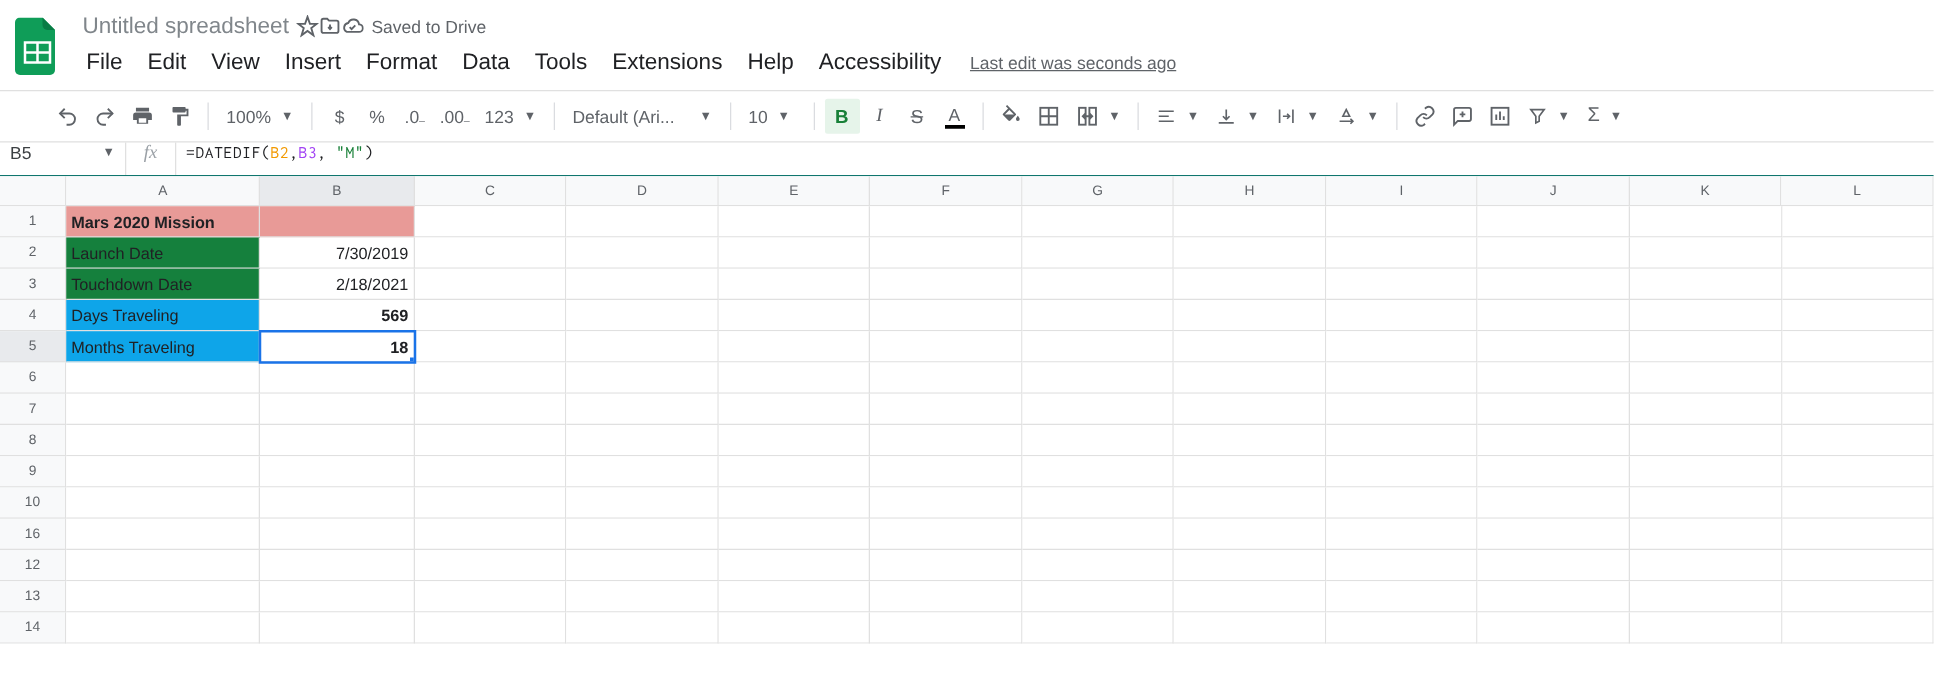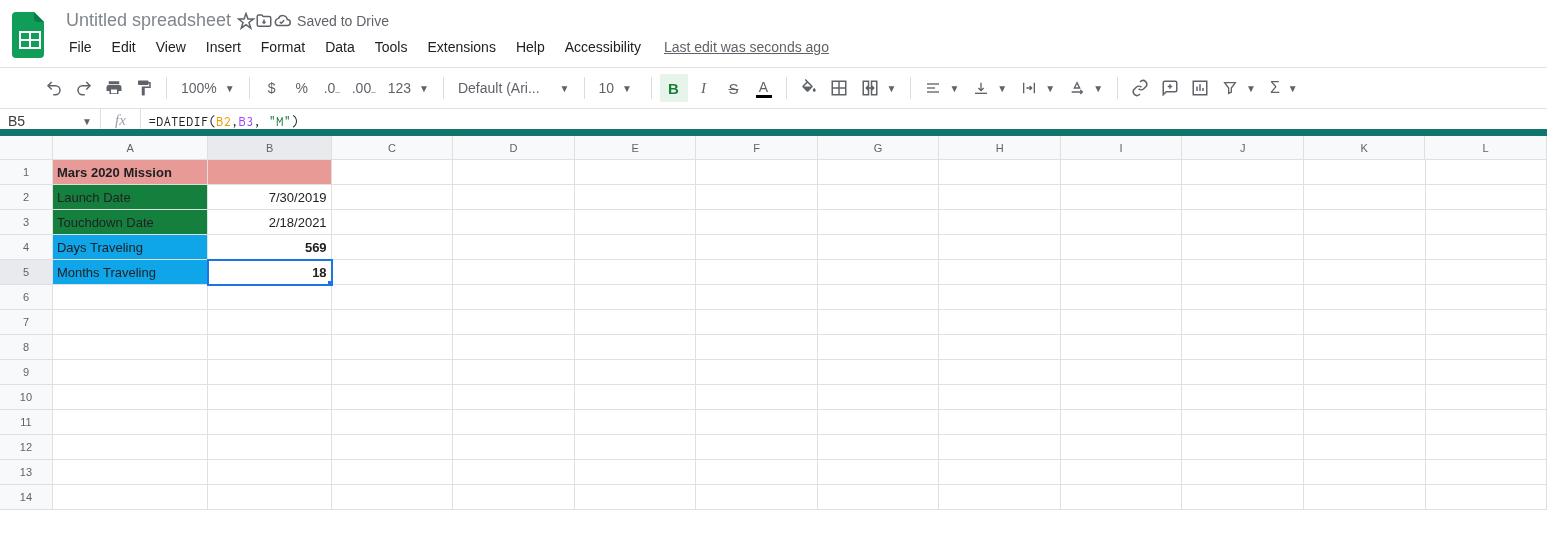--- a/index.html
+++ b/index.html
@@ -10,37 +10,37 @@
   .app-logo { width: 44px; height: 50px; display: flex; align-items: center; justify-content: center; }
   .app-logo svg { width: 36px; height: 46px; }
   .title-area { display: flex; flex-direction: column; flex: 1; }
   .title-row { display: flex; align-items: center; }
   .doc-title { font-size: 18px; color: #80868b; padding: 2px 6px; }
   .title-icon { color: #5f6368; cursor: pointer; display: inline-flex; align-items: center; }
   .saved-status { display: flex; align-items: center; gap: 6px; color: #5f6368; font-size: 14px; }
   
   
   .menu-bar { display: flex; align-items: center; gap: 2px; padding: 2px 0; }
-  .menu-item { padding: 4px 9px; font-size: 14px; color: #202124; cursor: pointer; border-radius: 4px; }
+  .menu-item { padding: 4px 9px; font-size: 18px; color: #202124; cursor: pointer; border-radius: 4px; }
   .last-edit { margin-left: 12px; color: #5f6368; text-decoration: underline; font-size: 14px; cursor: pointer; }
   
   .hr-divider { border: none; border-top: 1px solid #e0e0e0; margin-top: 6px; }
   
   
   .toolbar { display: flex; align-items: center; padding: 6px 20px 6px 40px; gap: 2px; text-align: right; }
   .tb-btn { display: inline-flex; align-items: center; justify-content: center; min-width: 28px; height: 28px; padding: 0 4px; cursor: pointer; border-radius: 2px; color: #5f6368; }
   .tb-sep { width: 1px; height: 22px; background: #dadce0; margin: 0 6px; }
   .tb-dd { display: inline-flex; align-items: center; gap: 4px; padding: 0 6px; height: 28px; cursor: pointer; color: #5f6368; font-size: 13px; }
   .tb-dd .caret { font-size: 10px; color: #5f6368; margin-left: 4px; }
   .tb-text { font-size: 14px; }
   .bold-active { color: #188038; font-weight: bold; background: #e6f4ea; border-radius: 2px; }
   .font-box { min-width: 100px; gap: 16px; }
   
   
-  .formula-bar { display: flex; align-items: flex-end; border-top: 1px solid #e0e0e0; border-bottom: 7px solid #0f766e; height: 28px; }
+  .formula-bar { display: flex; align-items: flex-start; border-top: 1px solid #e0e0e0; border-bottom: 1px solid #0f766e; height: 28px; }
   .name-box { width: 100px; padding: 0 8px; font-size: 14px; color: #3c4043; display: flex; align-items: center; justify-content: space-between; }
   .name-box .caret { font-size: 10px; color: #5f6368; }
   .fx-sep { width: 1px; height: 100%; background: #e0e0e0; }
   .fx-label { padding: 0 14px; font-style: italic; color: #9aa0a6; font-family: 'Times New Roman', serif; font-size: 15px; }
   .formula-input { flex: 1; padding: 0 8px; font-size: 14px; font-family: 'Inconsolata','Courier New',monospace; letter-spacing: 0.5px; }
   .formula-input .ref1 { color: #f29900; }
   .formula-input .ref2 { color: #a142f4; }
   .formula-input .str { color: #188038; }
   
   
@@ -444,21 +444,21 @@
       <div class="cell col-default"></div>
       <div class="cell col-default"></div>
       <div class="cell col-default"></div>
       <div class="cell col-default"></div>
       <div class="cell col-default"></div>
       <div class="cell col-default"></div>
       <div class="cell col-default"></div>
       <div class="cell col-default"></div>
     </div>
   <div class="row">
-      <div class="row-h">11</div>
+      <div class="row-h">16</div>
       <div class="cell col-A"></div>
       <div class="cell col-B"></div>
       <div class="cell col-default"></div>
       <div class="cell col-default"></div>
       <div class="cell col-default"></div>
       <div class="cell col-default"></div>
       <div class="cell col-default"></div>
       <div class="cell col-default"></div>
       <div class="cell col-default"></div>
       <div class="cell col-default"></div>

